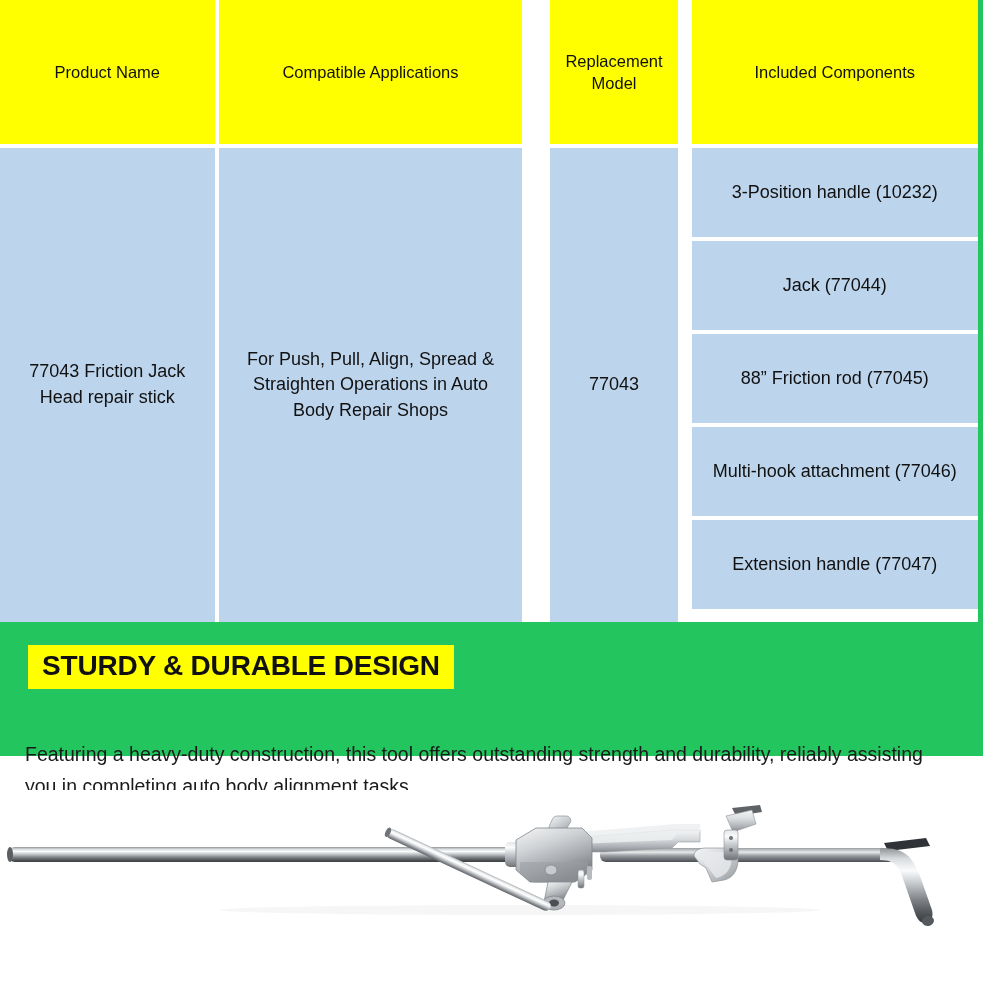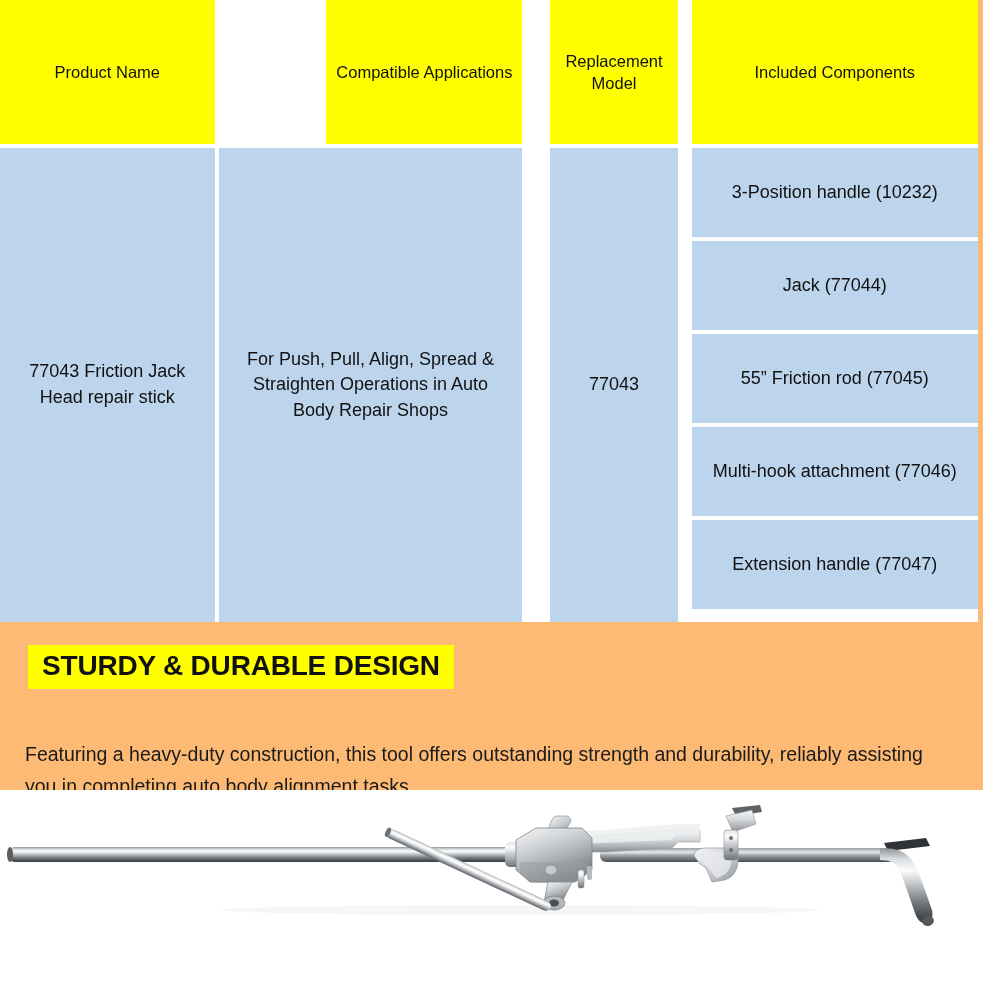--- a/index.html
+++ b/index.html
@@ -6,43 +6,43 @@
   html, body {
     width: 983px;
     height: 1000px;
     background: #ffffff;
     font-family: "Liberation Sans", sans-serif;
     overflow: hidden;
   }
   .page {
     position: relative;
     width: 983px;
-    height: 1000px;
-    background: #fdba74;
+    height: 756px;
+    background: #22c55e;
   }
 
   
   .spec-table {
     position: absolute;
     left: 0;
     top: 0;
     width: 978px;
     height: 622px;
     display: flex;
     flex-direction: row;
     background: #ffffff;
   }
   .col {
     display: flex;
     flex-direction: column;
     margin-right: 4px;
   }
   .col:last-child { margin-right: 0; }
   .col-product   { width: 221px; }
-  .col-apps      { width: 313px; align-items: flex-end; }
+  .col-apps      { width: 313px; }
   .col-model     { width: 131px; margin-left: 24px; }
   .col-comps     { width: 305px; padding-left: 10px; }
 
   .head-cell {
     background: #ffff00;
     height: 144px;
     display: flex;
     align-items: center;
     justify-content: center;
     text-align: center;
@@ -134,21 +134,21 @@
           <span>Model</span>
         </span>
       </div>
       <div class="body-cell">77043</div>
     </div>
 
     <div class="col col-comps">
       <div class="head-cell">Included Components</div>
       <div class="body-cell">3-Position handle (10232)</div>
       <div class="body-cell">Jack (77044)</div>
-      <div class="body-cell">55” Friction rod (77045)</div>
+      <div class="body-cell">88” Friction rod (77045)</div>
       <div class="body-cell">Multi-hook attachment (77046)</div>
       <div class="body-cell">Extension handle (77047)</div>
     </div>
 
   </div>
 
   <div class="section-heading">STURDY &amp; DURABLE DESIGN</div>
 
   <div class="section-body">Featuring a heavy-duty construction, this tool offers outstanding strength and durability, reliably assisting you in completing auto body alignment tasks.</div>
 

